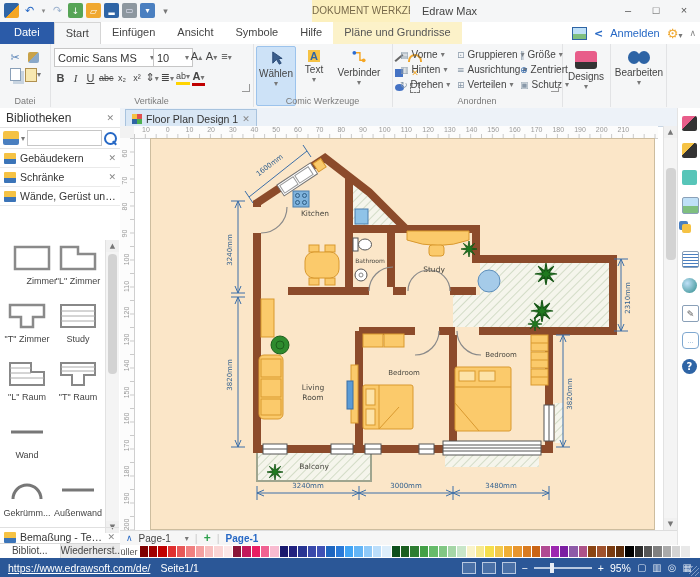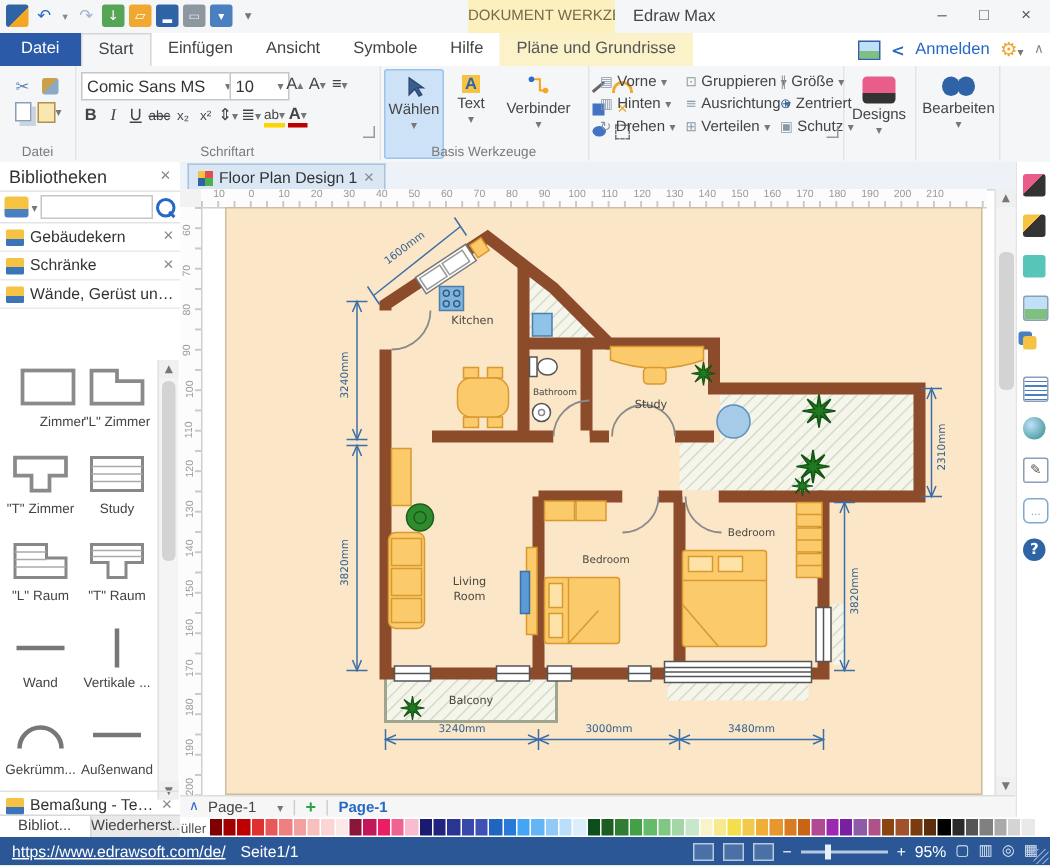--- a/index.html
+++ b/index.html
@@ -242,21 +242,21 @@
         <span class="fbtn b-u">U</span>
         <span class="fbtn b-s">abc</span>
         <span class="fbtn" style="font-size:9px">x₂</span>
         <span class="fbtn" style="font-size:9px">x²</span>
         <span class="fbtn">⇕<span class="car">▾</span></span>
         <span class="fbtn">≣<span class="car">▾</span></span>
         <span class="fbtn hl" style="font-size:9px"><span>ab</span><span class="car">▾</span></span>
         <span class="fbtn fc"><span>A</span><span class="car">▾</span></span>
       </div>
       <div class="launcher"></div>
-      <div class="glabel">Schriftart</div>
+      <div class="glabel">Vertikale</div>
     </div>
 
     <div class="rgroup" style="left:253px;width:139px">
       <div class="bigbtn sel" style="left:3px;top:2px">
         <svg width="15" height="15" viewBox="0 0 16 16">
             <polygon points="4,1 4,13 8,9 11,14 13,13 10,8 14,8" fill="#3B5E8C" stroke="#2A4A75"></polygon>
           </svg>
         <span class="blab">Wählen</span>
           <span class="car">▾</span>
       </div>
@@ -285,21 +285,21 @@
             <span class="msq"></span>
           </span>
         <span class="ms mx">✕</span>
         <span class="ms">
             <span class="mel"></span>
           </span>
         <span class="ms">
             <span class="mcr"></span>
           </span>
       </div>
-      <div class="glabel">Basis Werkzeuge</div>
+      <div class="glabel">Comic Werkzeuge</div>
     </div>
 
     <div class="rgroup" style="left:392px;width:170px">
       <div class="ao-grid" id="ao-grid">
           <span class="ao-item" style="left: 0px; top: 2px;">
             <span class="ao-ic">▤</span>
             <span class="ao-lb">Vorne</span>
             <span class="car">▾</span>
           </span>
           <span class="ao-item" style="left: 57px; top: 2px;">
@@ -336,20 +336,21 @@
             <span class="ao-lb">Verteilen</span>
             <span class="car">▾</span>
           </span>
           <span class="ao-item" style="left: 120px; top: 32px;">
             <span class="ao-ic">▣</span>
             <span class="ao-lb">Schutz</span>
             <span class="car">▾</span>
           </span>
         </div>
       <div class="launcher"></div>
+      <div class="glabel">Anordnen</div>
     </div>
 
     <div class="rgroup" style="left:562px;width:48px">
       <div class="bigbtn" style="left:5px;top:3px">
         <span class="designs-icon"></span>
         <span class="blab">Designs</span>
           <span class="car">▾</span>
       </div>
     </div>
 
@@ -441,28 +442,20 @@
           </div>
           <div class="shape-lb">"T" Raum</div>
         </div>
         <div class="shape-item" style="left: 2px; top: 174px;">
           <div class="shape-box">
             <svg width="40" height="30" viewBox="0 0 40 30">
               <line x1="4" y1="15" x2="36" y2="15" stroke="#777" stroke-width="3"></line>
             </svg>
           </div>
           <div class="shape-lb">Wand</div>
-        </div>
-        <div class="shape-item" style="left: 53px; top: 174px;">
-          <div class="shape-box">
-            <svg width="40" height="30" viewBox="0 0 40 30">
-              <line x1="20" y1="2" x2="20" y2="28" stroke="#777" stroke-width="3"></line>
-            </svg>
-          </div>
-          <div class="shape-lb">Vertikale ...</div>
         </div>
         <div class="shape-item" style="left: 53px; top: 232px;">
           <div class="shape-box">
             <svg width="40" height="30" viewBox="0 0 40 30">
               <line x1="4" y1="15" x2="36" y2="15" stroke="#777" stroke-width="3"></line>
             </svg>
           </div>
           <div class="shape-lb">Außenwand</div>
         </div>
         <div class="shape-item" style="left: 2px; top: 232px;">

